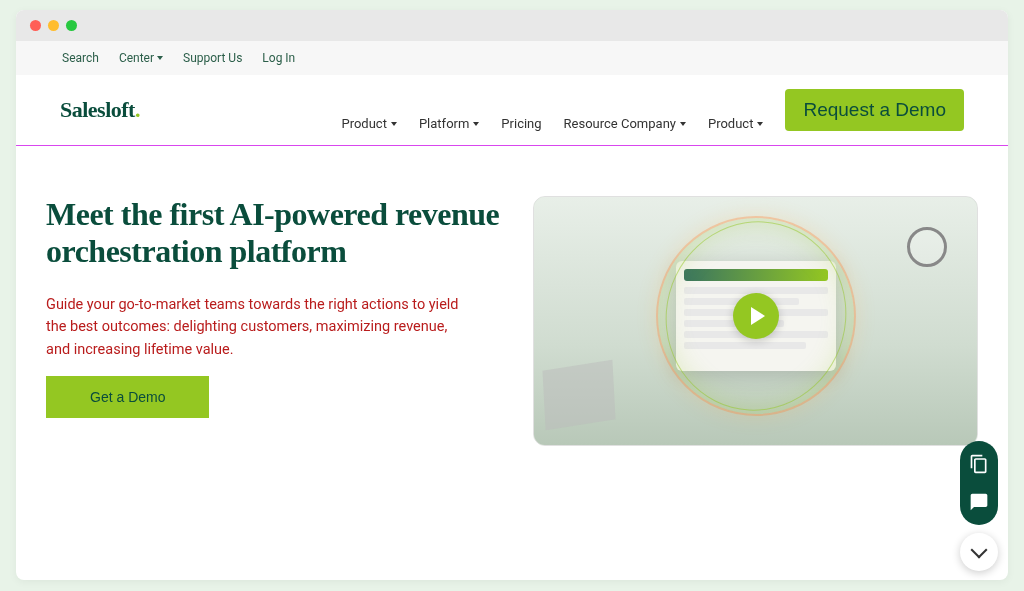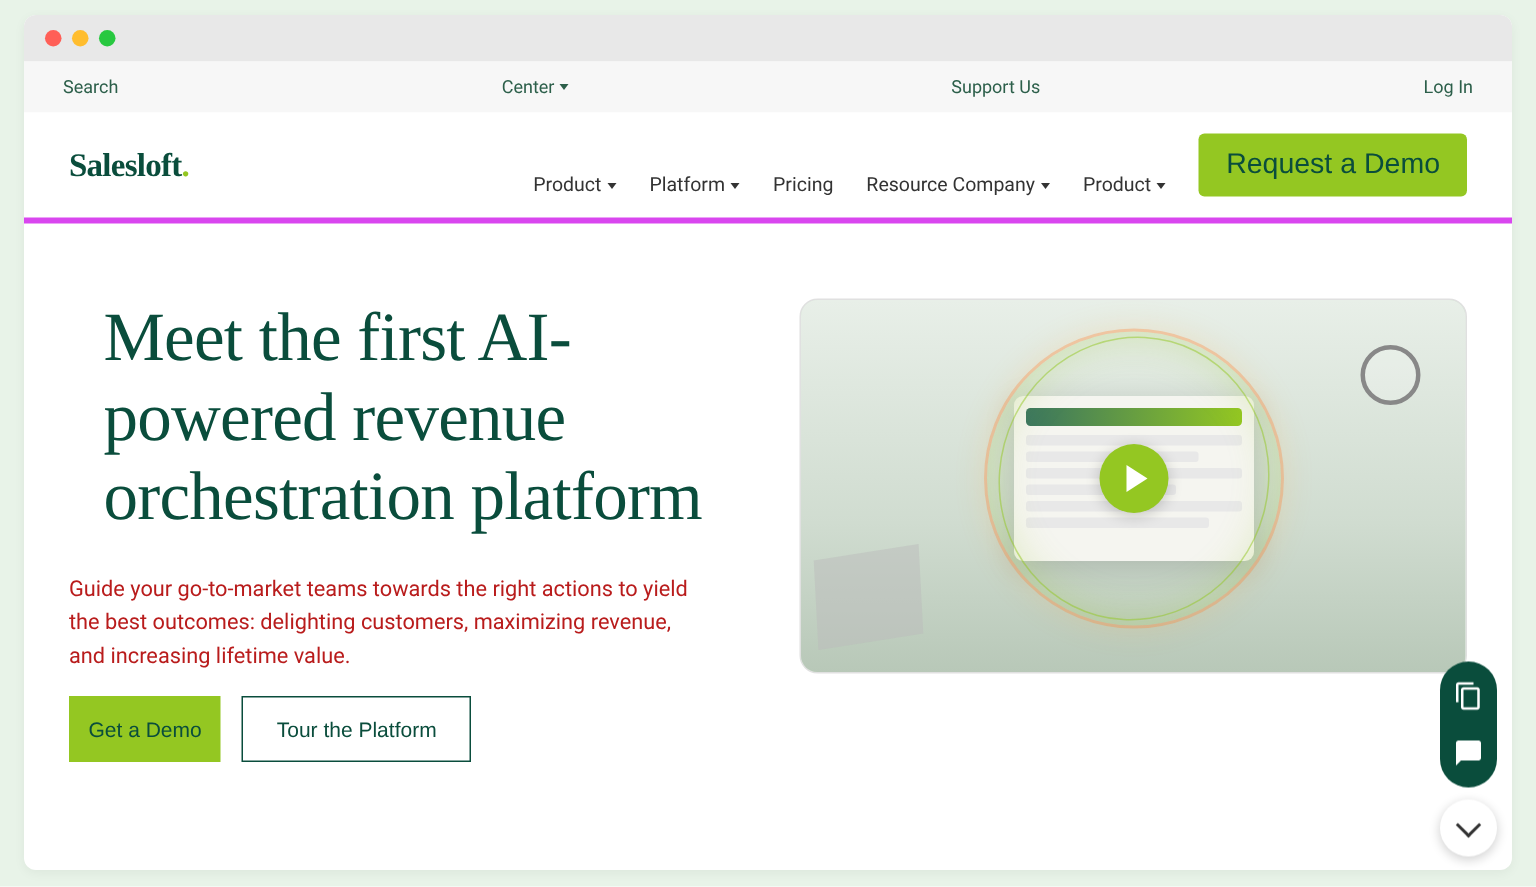--- a/index.html
+++ b/index.html
@@ -29,23 +29,23 @@
     .traffic-light {
       width: 11px;
       height: 11px;
       border-radius: 50%;
     }
     .tl-red { background: #ff5f57; }
     .tl-yellow { background: #ffbd2e; }
     .tl-green { background: #28c840; }
     .top-bar {
       background: #f7f7f7;
-      padding: 10px 26px;
-      display: flex;
-      justify-content: space-between;
+      padding: 10px 46px;
+      display: flex;
+      justify-content: flex-start;
       gap: 20px;
       font-size: 12px;
       color: #2c5f4a;
     }
     .top-bar a {
       color: #2c5f4a;
       text-decoration: none;
       cursor: pointer;
       display: flex;
       align-items: center;
@@ -54,25 +54,25 @@
     .caret {
       width: 0;
       height: 0;
       border-left: 3px solid transparent;
       border-right: 3px solid transparent;
       border-top: 4px solid currentColor;
       display: inline-block;
     }
     .main-nav {
       background: #fff;
-      padding: 14px 30px;
+      padding: 14px 44px;
       display: flex;
       justify-content: space-between;
       align-items: center;
-      border-bottom: 4px solid #d946ef;
+      border-bottom: 1px solid #d946ef;
     }
     .logo {
       font-family: Georgia, serif;
       font-size: 22px;
       font-weight: 600;
       color: #0a4d3c;
       letter-spacing: -0.5px;
     }
     .logo .dot {
       color: #94c722;
@@ -105,43 +105,42 @@
     .hero {
       display: flex;
       padding: 50px 30px 30px 30px;
       gap: 20px;
     }
     .hero-left {
       flex: 1.05;
     }
     .hero-title {
       font-family: Georgia, 'Times New Roman', serif;
-      font-size: 46px;
+      font-size: 32px;
       line-height: 1.15;
       color: #0a4d3c;
-      font-weight: 400;
+      font-weight: 700;
       margin-bottom: 24px;
       letter-spacing: -0.5px;
-      margin-left: 23px;
     }
     .hero-subtitle {
       font-size: 14.5px;
       line-height: 1.55;
       color: #b91c1c;
       margin-bottom: 15px;
       max-width: 420px;
     }
     .hero-buttons {
       display: flex;
       gap: 14px;
     }
     .btn-primary {
       background: #94c722;
       color: #0a4d3c;
-      padding: 13px 13px;
+      padding: 13px 44px;
       border: none;
       font-size: 14px;
       font-weight: 500;
       cursor: pointer;
     }
     .btn-secondary {
       background: #fff;
       color: #0a4d3c;
       padding: 13px 22px;
       border: 1.5px solid #0a4d3c;
@@ -346,21 +345,20 @@
       <button class="demo-btn">Request a Demo</button>
     </div>
   </div>
 
   <div class="hero">
     <div class="hero-left">
       <h1 class="hero-title">Meet the first AI-powered revenue orchestration platform</h1>
       <p class="hero-subtitle">Guide your go-to-market teams towards the right actions to yield the best outcomes: delighting customers, maximizing revenue, and increasing lifetime value.</p>
       <div class="hero-buttons">
         <button class="btn-primary">Get a Demo</button>
-        <button class="btn-secondary">Tour the Platform</button>
       </div>
     </div>
     <div class="hero-right">
       <div class="video-card">
         <div class="desk-scene">
           <div class="papers"></div>
           <div class="lamp"></div>
           <div class="monitor">
             <div class="monitor-header"></div>
             <div class="monitor-row"></div>

